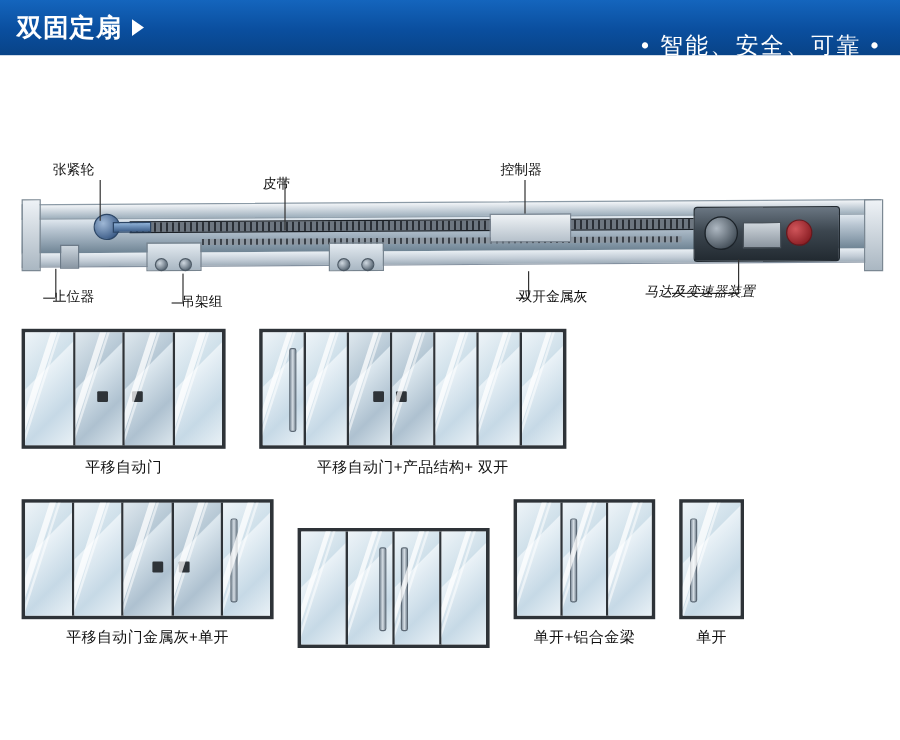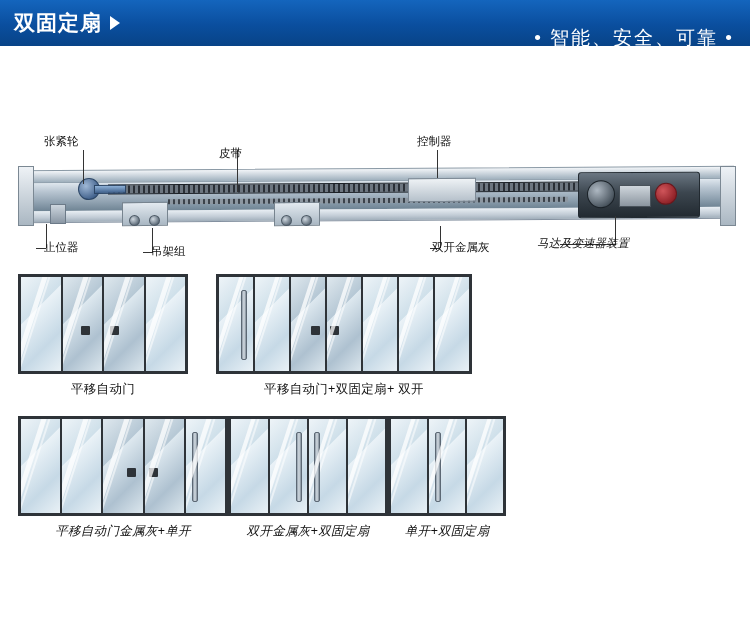--- a/index.html
+++ b/index.html
@@ -420,25 +420,25 @@
         <div class="panel">
             <div class="streak"></div>
           </div>
         <div class="panel">
             <div class="streak"></div>
           </div>
         <div class="panel">
             <div class="streak"></div>
           </div>
       </div>
-      <div class="door-caption">平移自动门+双固定扇+ 双开</div>
+      <div class="door-caption">平移自动门+产品结构+ 双开</div>
     </div>
   </div>
 
-  <div class="door-row" style="margin-top:18px;font-style:italic;">
+  <div class="door-row" style="gap:20px; margin-top:18px;">
 
     <div class="door-cell">
       <div class="frame" style="width:210px; height:100px;">
         <div class="panel">
             <div class="streak"></div>
           </div>
         <div class="panel">
             <div class="streak"></div>
           </div>
         <div class="panel dark">
@@ -467,34 +467,42 @@
           <div class="handle-v" style="right:5px;"></div>
         </div>
         <div class="panel">
             <div class="streak"></div>
           <div class="handle-v" style="left:5px;"></div>
         </div>
         <div class="panel">
             <div class="streak"></div>
           </div>
       </div>
-      <div class="door-caption">双开金属灰+双固定扇</div>
     </div>
 
     <div class="door-cell">
       <div class="frame" style="width:118px; height:100px;">
         <div class="panel">
             <div class="streak"></div>
           </div>
         <div class="panel">
             <div class="streak"></div>
           <div class="handle-v" style="left:6px;"></div>
         </div>
         <div class="panel">
             <div class="streak"></div>
           </div>
       </div>
-      <div class="door-caption">单开+双固定扇</div>
-    </div>
-
-
+      <div class="door-caption">单开+铝合金梁</div>
+    </div>
+
+
+    <div class="door-cell">
+      <div class="frame" style="width:54px; height:100px;">
+        <div class="panel">
+            <div class="streak"></div>
+          <div class="handle-v" style="left:6px;"></div>
+        </div>
+      </div>
+      <div class="door-caption">单开</div>
+    </div>
   </div>
 </div>
 
 </body></html>

